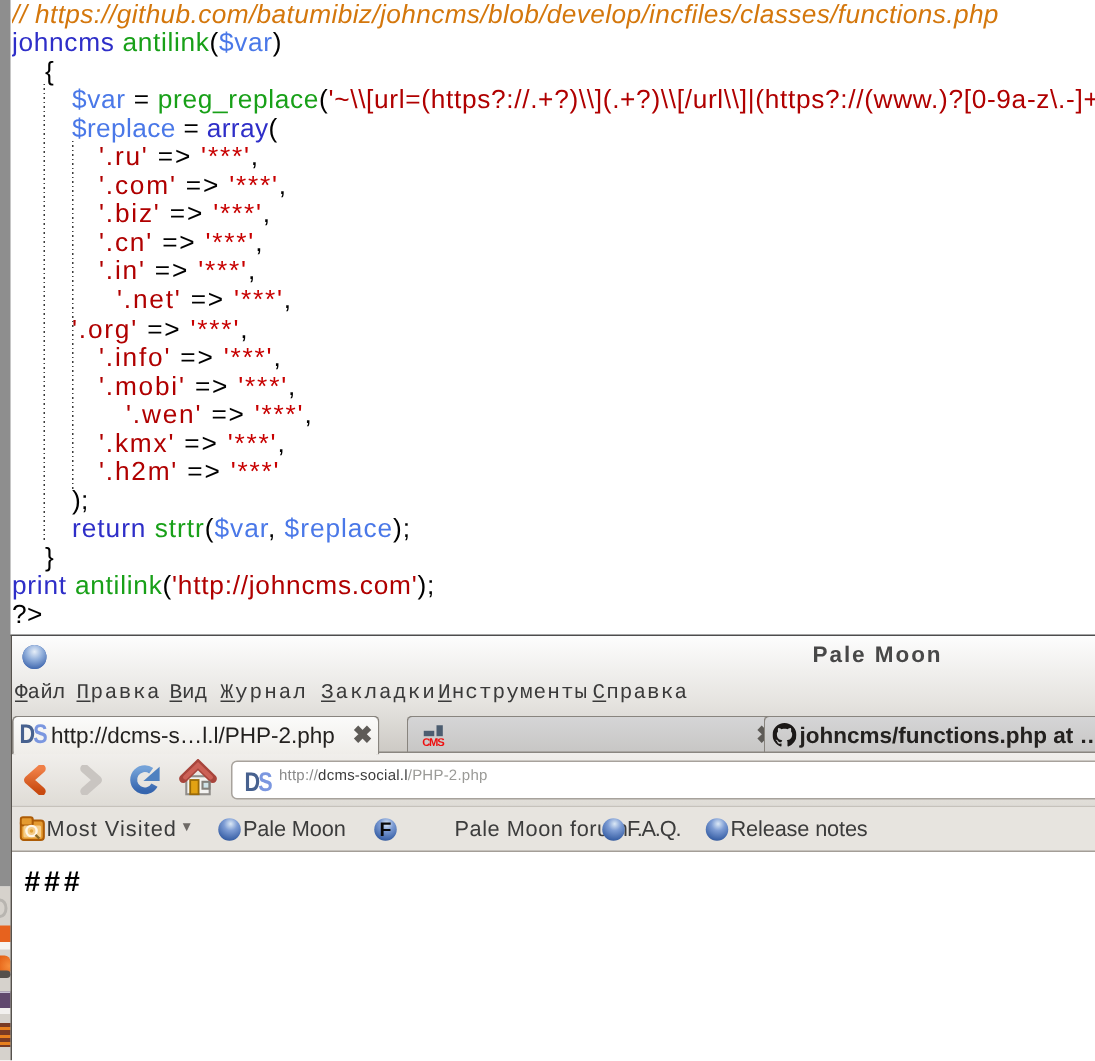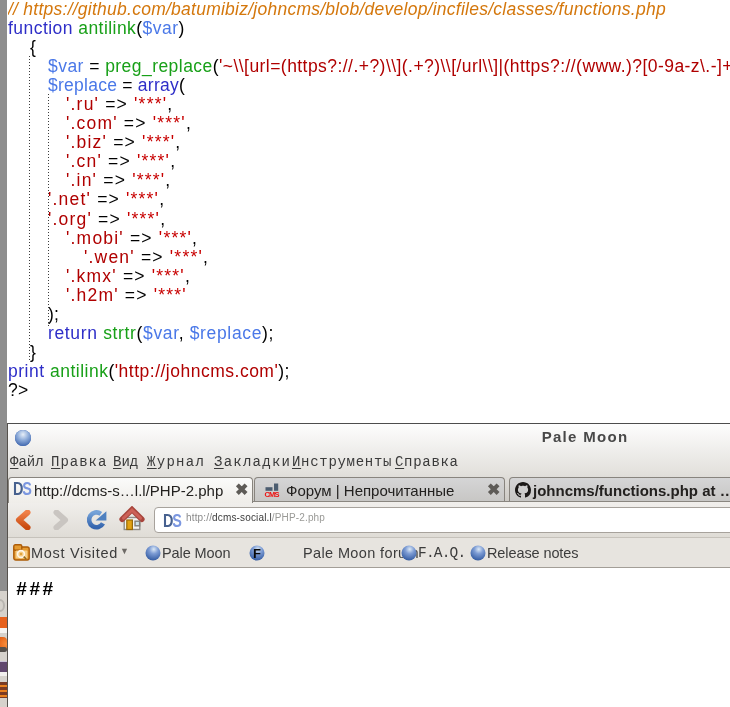--- a/index.html
+++ b/index.html
@@ -51,31 +51,32 @@
   #hash { position:absolute; left:8px; top:9px; font-family:"Liberation Sans",sans-serif;
           font-style:italic; font-weight:bold; font-size:19px; letter-spacing:2.6px; color:#000; }
   .ds { font-weight:bold; font-size:18px; letter-spacing:-1.5px;
         display:inline-block; transform:scaleX(0.8); transform-origin:0 0; }
 </style></head>
 <body>
 <div id="stage">
 
   <div id="code">
     <div class="ln"><span class="cm">// https://github.com/batumibiz/johncms/blob/develop/incfiles/classes/functions.php</span></div>
-    <div class="ln" style="letter-spacing:0.45px"><span class="kw">function</span> <span class="fn">antilink</span>(<span class="vr">$var</span>)</div>
+    <div class="ln" style="letter-spacing:0.45px"><span class="kw">johncms</span> <span class="fn">antilink</span>(<span class="vr">$var</span>)</div>
     <div class="ln" style="padding-left:22px">{</div>
     <div class="ln" style="padding-left:40px;letter-spacing:0.45px"><span class="vr">$var</span> = <span class="fn">preg_replace</span>(<span class="st">'~\\[url=(https?://.+?)\\](.+?)\\[/url\\]|(https?://(www.)?[0-9a-z\.-]+.(ru|com|biz)</span></div>
     <div class="ln" style="padding-left:40px"><span class="vr">$replace</span> = <span class="kw">array</span>(</div>
     <div class="ln it" style="padding-left:58px"><span class="st">'.ru'</span> =&gt; <span class="s2">'***'</span>,</div>
     <div class="ln it" style="padding-left:58px"><span class="st">'.com'</span> =&gt; <span class="s2">'***'</span>,</div>
     <div class="ln it" style="padding-left:58px"><span class="st">'.biz'</span> =&gt; <span class="s2">'***'</span>,</div>
     <div class="ln it" style="padding-left:58px"><span class="st">'.cn'</span> =&gt; <span class="s2">'***'</span>,</div>
     <div class="ln it" style="padding-left:58px"><span class="st">'.in'</span> =&gt; <span class="s2">'***'</span>,</div>
-    <div class="ln it" style="padding-left:40px"><span class="st">'.net'</span> =&gt; <span class="s2">'***'</span>,</div>
+    <div class="ln it" style="padding-left:70px"><span class="st">'.net'</span> =&gt; <span class="s2">'***'</span>,</div>
     <div class="ln it" style="padding-left:40px"><span class="st">'.org'</span> =&gt; <span class="s2">'***'</span>,</div>
+    <div class="ln it" style="padding-left:58px"><span class="st">'.info'</span> =&gt; <span class="s2">'***'</span>,</div>
     <div class="ln it" style="padding-left:58px"><span class="st">'.mobi'</span> =&gt; <span class="s2">'***'</span>,</div>
     <div class="ln it" style="padding-left:76px"><span class="st">'.wen'</span> =&gt; <span class="s2">'***'</span>,</div>
     <div class="ln it" style="padding-left:58px"><span class="st">'.kmx'</span> =&gt; <span class="s2">'***'</span>,</div>
     <div class="ln it" style="padding-left:58px"><span class="st">'.h2m'</span> =&gt; <span class="s2">'***'</span></div>
     <div class="ln" style="padding-left:40px">);</div>
     <div class="ln" style="padding-left:40px;letter-spacing:0.65px"><span class="kw">return</span> <span class="fn">strtr</span>(<span class="vr">$var</span>, <span class="vr">$replace</span>);</div>
     <div class="ln" style="padding-left:22px">}</div>
     <div class="ln" style="letter-spacing:0.5px"><span class="kw">print</span> <span class="fn">antilink</span>(<span class="st">'http://johncms.com'</span>);</div>
     <div class="ln">?&gt;</div>
   </div>
@@ -111,27 +112,26 @@
       </svg>
       <div id="title">Pale Moon</div>
       <div class="menu" style="left:2px"><u>Ф</u>айл</div>
       <div class="menu" style="left:43px;letter-spacing:1px"><u>П</u>равка</div>
       <div class="menu" style="left:105px"><u>В</u>ид</div>
       <div class="menu" style="left:139px;letter-spacing:1.3px"><u>Ж</u>урнал</div>
       <div class="menu" style="left:206px;letter-spacing:1.25px"><u>З</u>акладки</div>
       <div class="menu" style="left:284px;letter-spacing:0.7px"><u>И</u>нструменты</div>
       <div class="menu" style="left:387px;letter-spacing:0.7px"><u>С</u>правка</div>
 
-      <div class="tab bg" style="left:246px;width:251px;">
+      <div class="tab bg" style="left:263px;width:251px;">
         <svg style="position:absolute;left:9px;top:4px" width="17" height="17" viewBox="0 0 17 17">
           <rect x="1.5" y="5.2" width="7" height="3.6" fill="#4c5d70"></rect>
           <rect x="10" y="1.5" width="4.2" height="7.3" fill="#4c5d70"></rect>
           <text x="0.5" y="15.2" font-size="7.5" font-weight="bold" font-family="Liberation Sans" fill="#ee1010" textLength="15">CMS</text>
         </svg>
-        <span style="position:absolute;left:31px;top:4px;">Форум | Непрочитанные</span>
         <span class="tabx" style="left:232px">✖</span>
       </div>
       <div class="tab bg" style="left:501px;width:230px;">
         <svg style="position:absolute;left:5px;top:4px" width="16" height="16" viewBox="0 0 16 16">
           <path fill="#1b1817" d="M8 0C3.58 0 0 3.58 0 8c0 3.54 2.29 6.53 5.47 7.59.4.07.55-.17.55-.38 0-.19-.01-.82-.01-1.49-2.01.37-2.53-.49-2.69-.94-.09-.23-.48-.94-.82-1.13-.28-.15-.68-.52-.01-.53.63-.01 1.08.58 1.23.82.72 1.21 1.87.87 2.33.66.07-.52.28-.87.51-1.07-1.78-.2-3.64-.89-3.64-3.95 0-.87.31-1.59.82-2.15-.08-.2-.36-1.02.08-2.12 0 0 .67-.21 2.2.82.64-.18 1.32-.27 2-.27s1.36.09 2 .27c1.53-1.04 2.2-.82 2.2-.82.44 1.1.16 1.92.08 2.12.51.56.82 1.27.82 2.15 0 3.07-1.87 3.75-3.65 3.95.29.25.54.73.54 1.48 0 1.07-.01 1.93-.01 2.2 0 .21.15.46.55.38A8.01 8.01 0 0 0 16 8c0-4.42-3.58-8-8-8z"></path>
         </svg>
         <span style="position:absolute;left:23px;top:4px;font-weight:bold;">johncms/functions.php at …</span>
       </div>
       <div class="tab" id="tab1">
         <span class="ds" style="position:absolute;left:4px;top:1px;"><span style="color:#47618f">D</span><span style="color:#7b97e0">S</span></span>
@@ -201,21 +201,21 @@
       </svg>
       <span class="bm" style="left:154px;letter-spacing:-0.1px;">Pale Moon</span>
       <svg class="bm" style="left:241px;top:7px" width="16" height="16" viewBox="0 0 16 16">
         <circle cx="8" cy="8" r="7.5" fill="url(#gg1)"></circle>
         <text x="8" y="12.5" text-anchor="middle" font-size="13" font-family="Liberation Sans" font-weight="bold" fill="#090909">F</text>
       </svg>
       <span class="bm" style="left:258px;letter-spacing:0.37px;margin-left:37px;">Pale Moon forum</span>
       <svg class="bm" style="left:393px;top:7px" width="16" height="16" viewBox="0 0 16 16">
         <circle cx="8" cy="8" r="7.5" fill="url(#gg1)"></circle>
       </svg>
-      <span class="bm" style="left:410px;letter-spacing:-0.8px;font-family:Liberation Mono, monospace;">F.A.Q.</span>
+      <span class="bm" style="left:410px;letter-spacing:-0.8px;">F.A.Q.</span>
       <svg class="bm" style="left:462px;top:7px" width="16" height="16" viewBox="0 0 16 16">
         <circle cx="8" cy="8" r="7.5" fill="url(#gg1)"></circle>
       </svg>
       <span class="bm" style="left:479px;letter-spacing:-0.1px;">Release notes</span>
     </div>
 
     <div id="content">
       <div id="hash">###</div>
     </div>
   </div>

